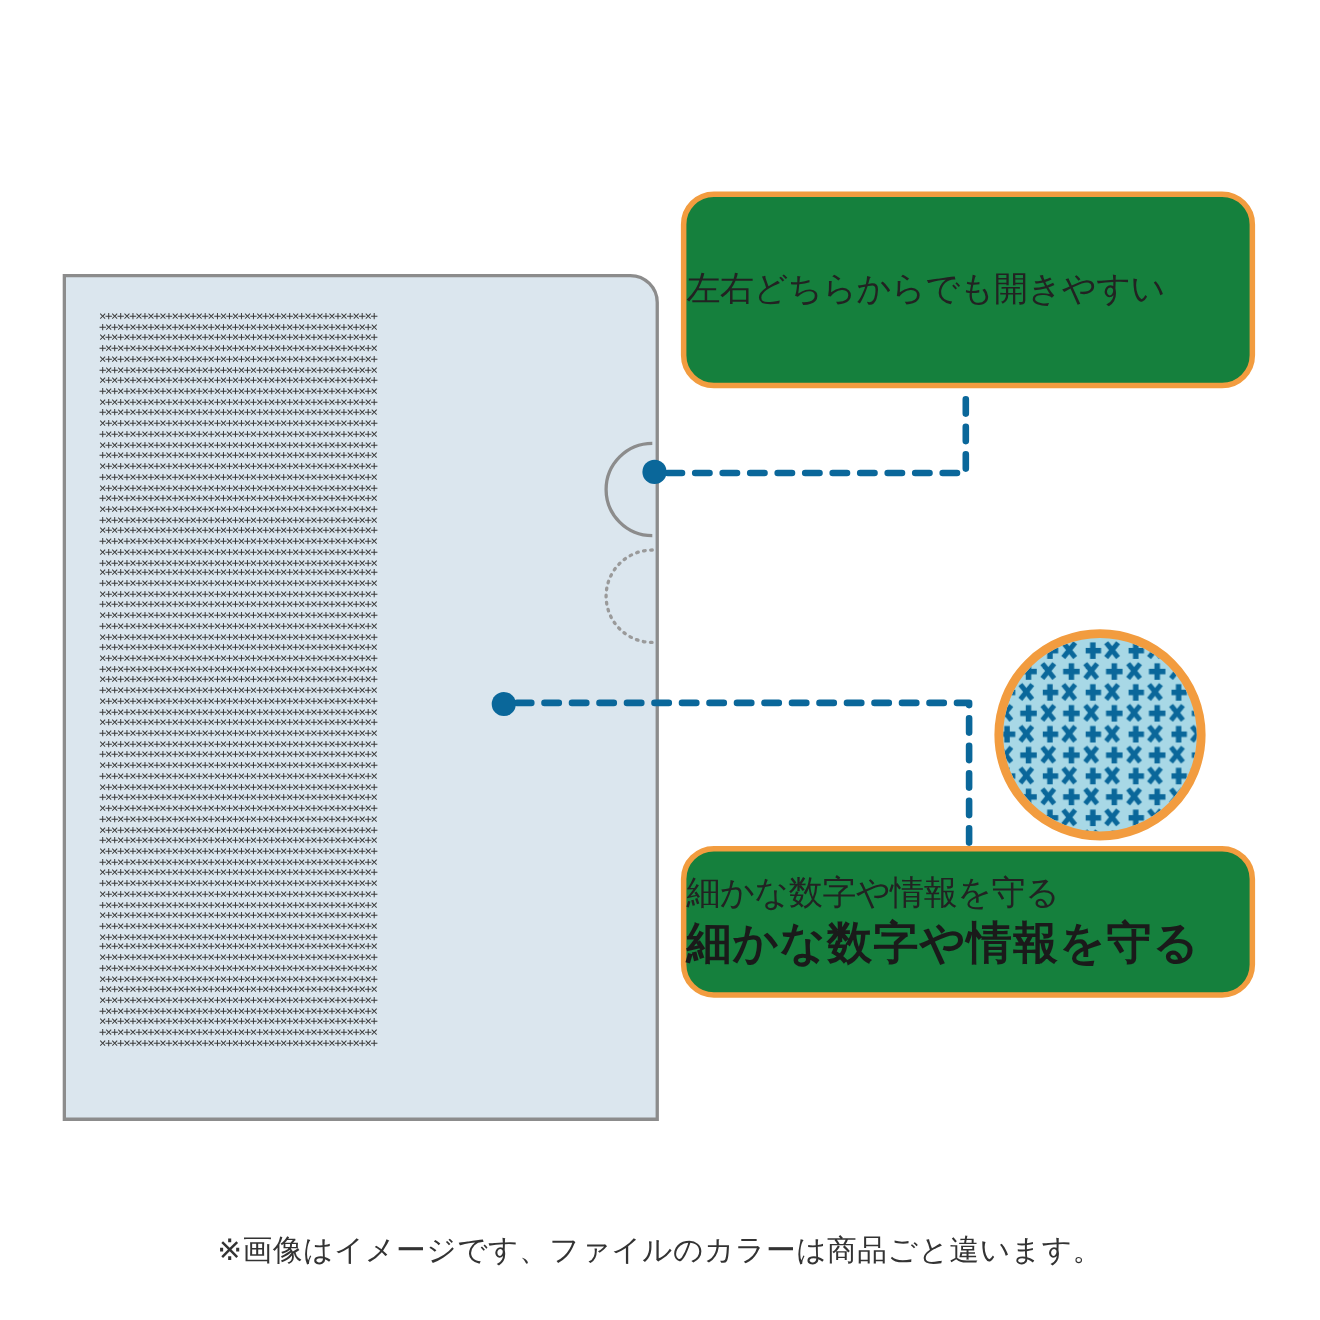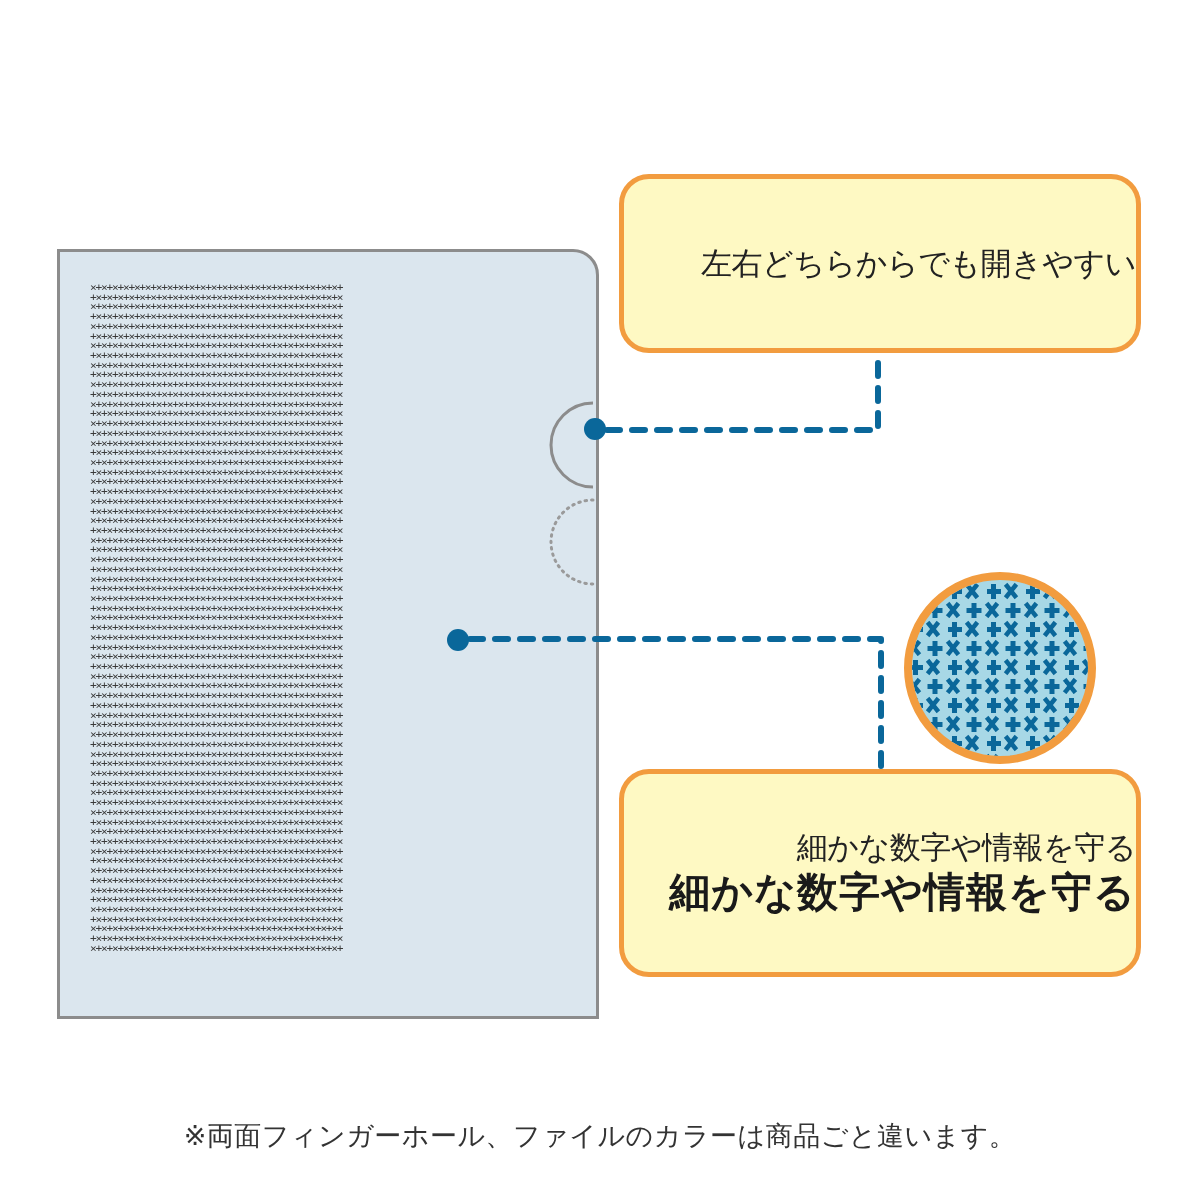--- a/index.html
+++ b/index.html
@@ -4,22 +4,22 @@
 <style>
   html, body { margin:0; padding:0; }
   body { width:1200px; height:1200px; background:#ffffff; position:relative; overflow:hidden;
          font-family:"DejaVu Sans", sans-serif; }
   .abs { position:absolute; }
   .folder { left:57px; top:249px; width:536px; height:764px; background:#dbe6ee;
             border:3px solid #8c8c8c; border-top-right-radius:26px; box-sizing:content-box; }
   .pattern { left:90px; top:283px; width:470px; height:680px; overflow:hidden;
              font-family:"DejaVu Sans Mono", monospace; font-size:11.2px; line-height:9.72px;
              color:#3a3a3a; letter-spacing:-1.25px; white-space:pre; }
-  .callout { background:#fef9c3; border:5px solid #f29c3f; border-radius:30px; box-sizing:border-box;
-             display:flex; flex-direction:column; align-items:flex-end; justify-content:center; }
+  .callout { background:#15803d; border:5px solid #f29c3f; border-radius:30px; box-sizing:border-box;
+             display:flex; flex-direction:column; align-items:flex-start; justify-content:center; }
   .callout .sub { font-size:31px; color:#222; line-height:1.25; letter-spacing:-0.5px; }
   .callout .main { font-size:41px; color:#1a1a1a; font-weight:bold; line-height:1.25; letter-spacing:1px; }
   .footer { left:0; top:1118px; width:1200px; text-align:center; font-size:27px; color:#333; letter-spacing:0.5px; }
   svg { position:absolute; left:0; top:0; }
 </style>
 </head>
 <body>
 
 <div class="abs folder"></div>
 <div class="abs pattern" id="pattern">×+×+×+×+×+×+×+×+×+×+×+×+×+×+×+×+×+×+×+×+×+×+×+
@@ -139,18 +139,18 @@
     <circle cx="1000" cy="668" r="91" fill="#a8d8e6"></circle>
     <rect x="905" y="575" width="190" height="190" fill="url(#mag)" clip-path="url(#magclip)"></rect>
     <circle cx="1000" cy="668" r="92" fill="none" stroke="#f29c3f" stroke-width="8"></circle>
   </g>
 </svg>
 
 <div class="abs callout" style="left:619px; top:174px; width:522px; height:179px;">
   <div class="sub">左右どちらからでも開きやすい</div>
 </div>
 
-<div class="abs callout" style="left:619px; top:769px; width:522px; height:208px;">
+<div class="abs callout" style="left:619px; top:769px; width:522px; height:138px;">
   <div class="sub">細かな数字や情報を守る</div>
   <div class="main">細かな数字や情報を守る</div>
 </div>
 
-<div class="abs footer">※両面フィンガーホール、ファイルのカラーは商品ごと違います。</div>
+<div class="abs footer">※画像はイメージです、ファイルのカラーは商品ごと違います。</div>
 
 </body></html>

